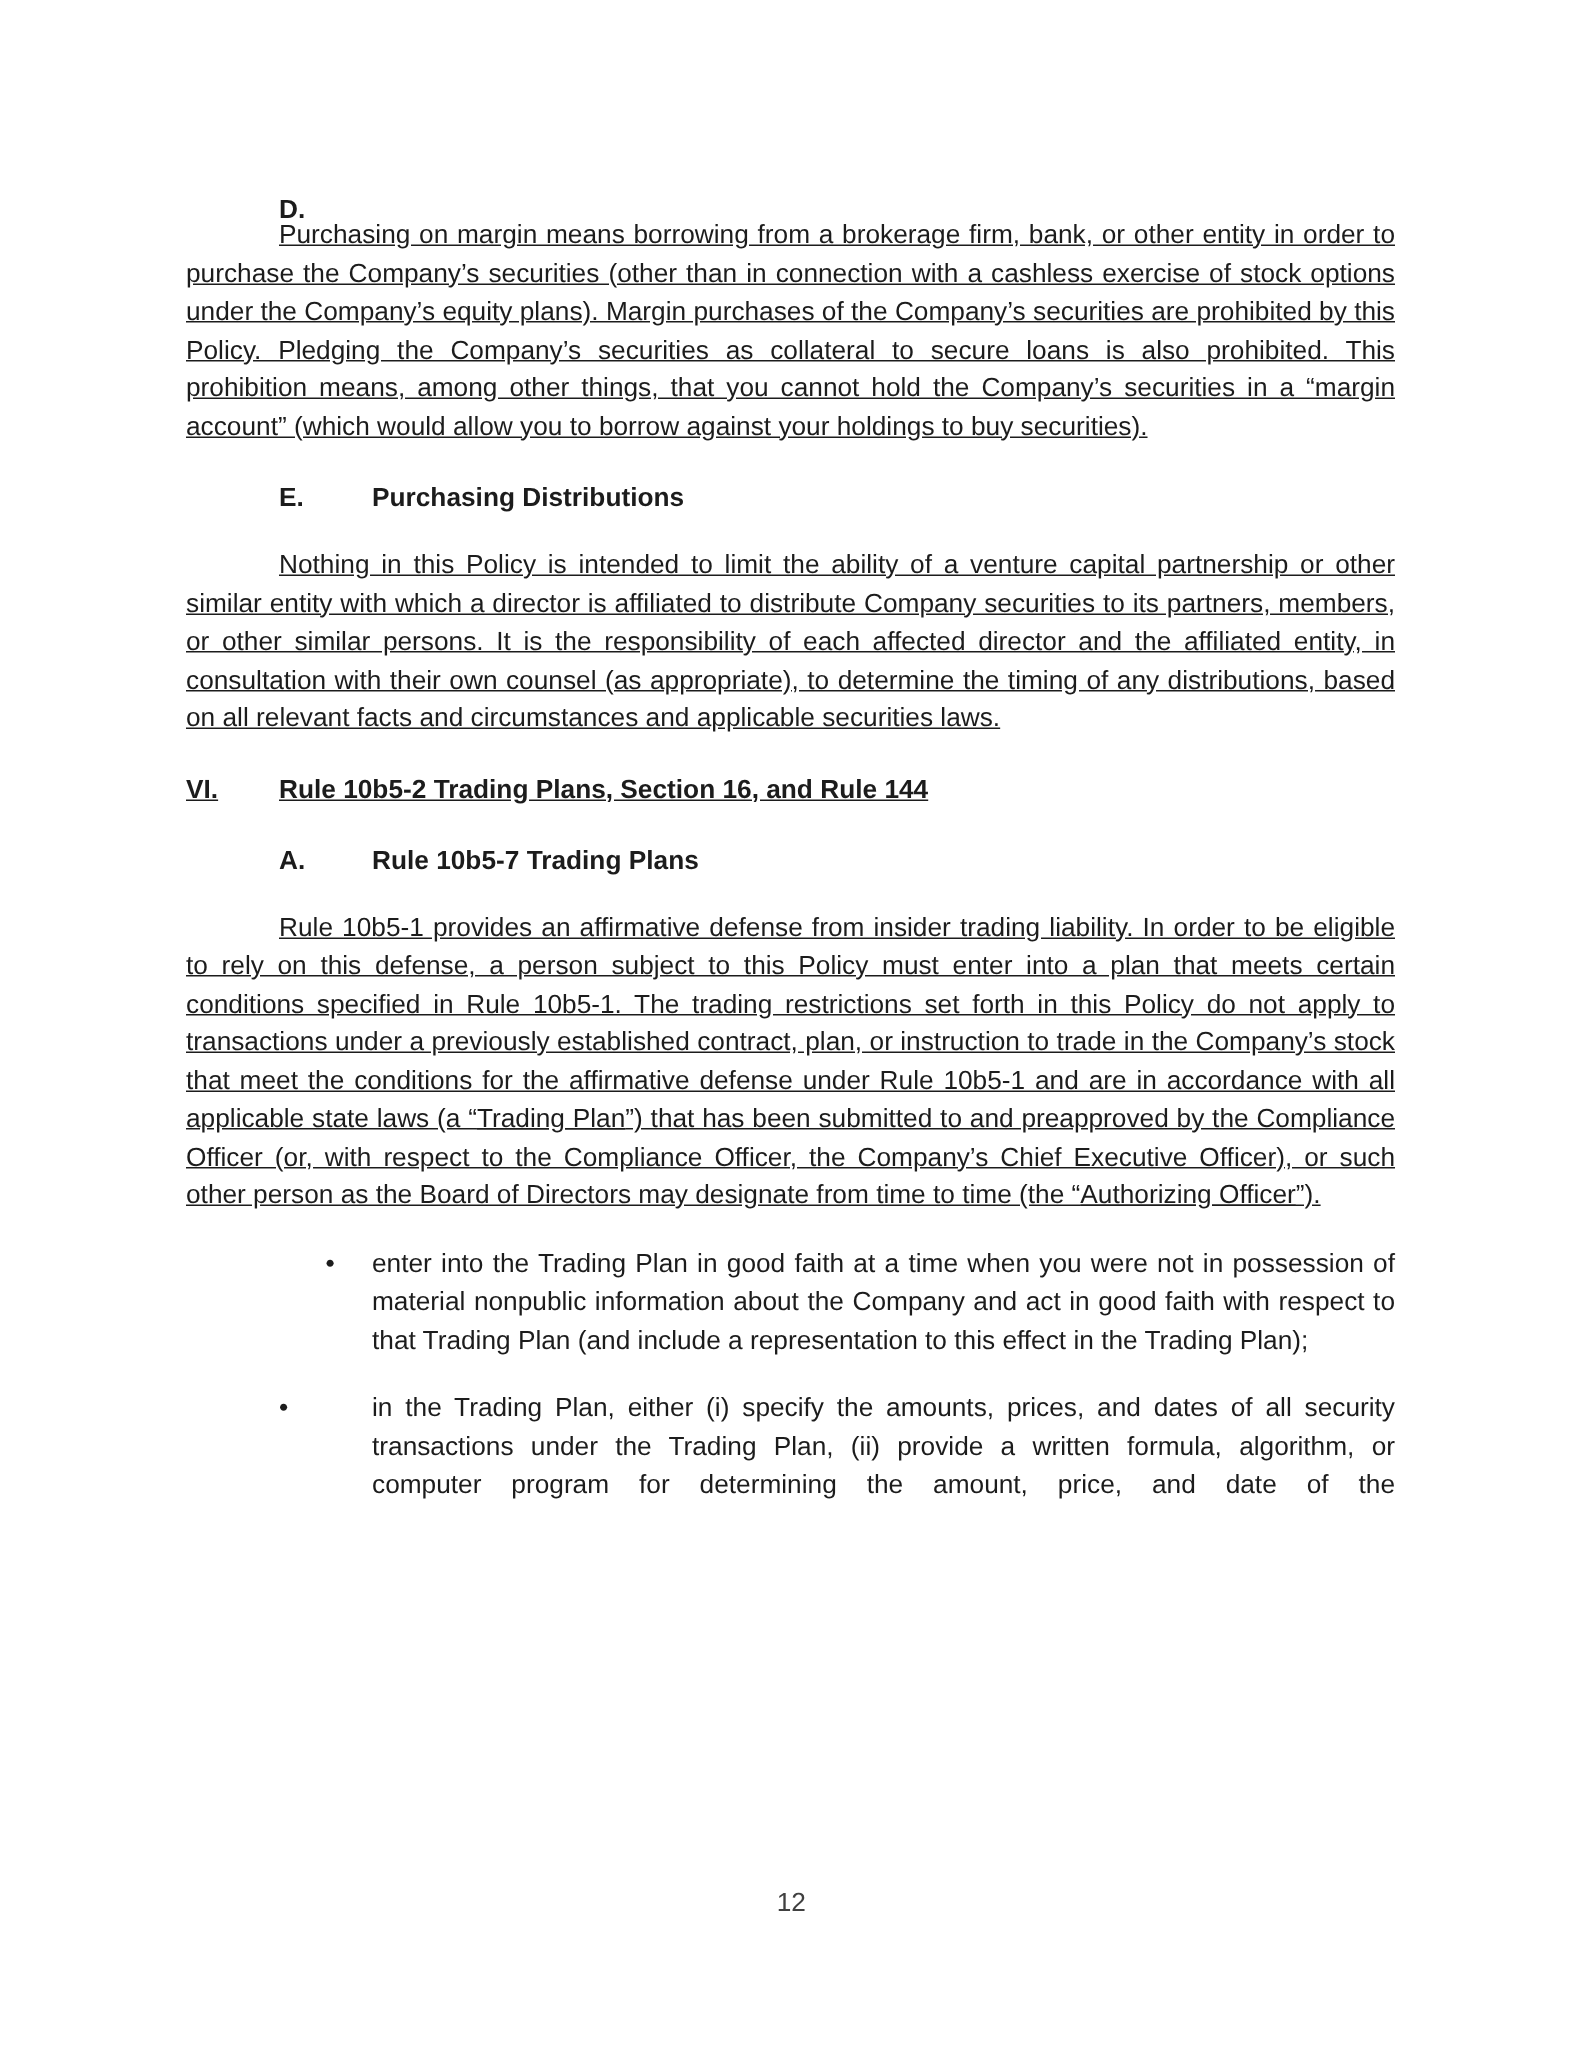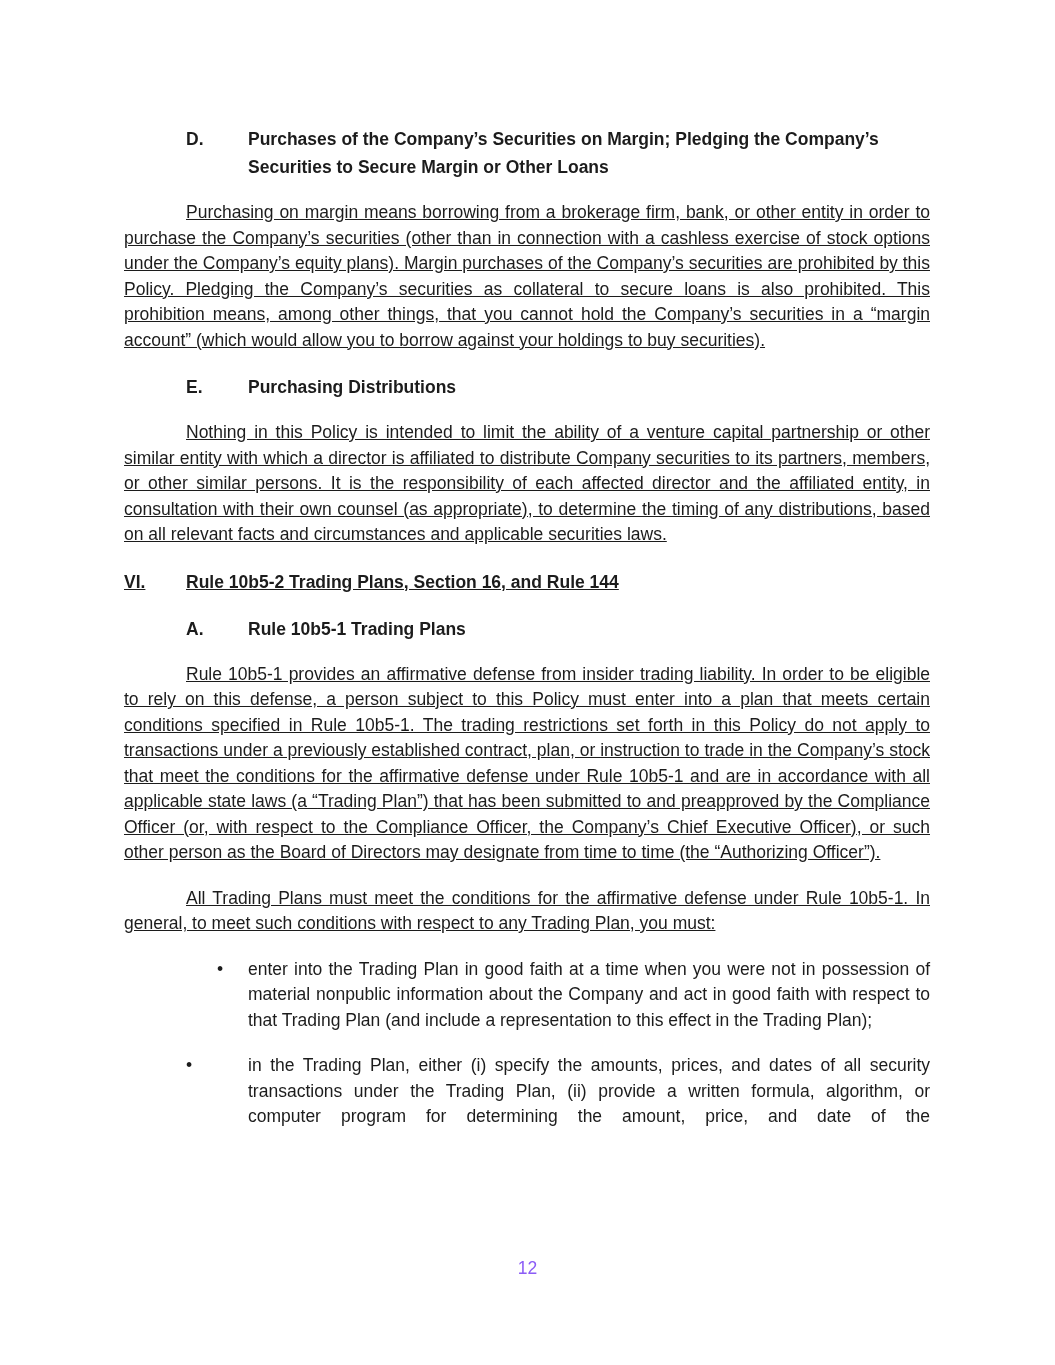--- a/index.html
+++ b/index.html
@@ -50,35 +50,34 @@
   .bullet.cut { text-align-last: justify; }
   .run-u { text-decoration: underline; }
   .footer {
     position: absolute;
     top: 1256px;
     left: 0;
     width: 1055px;
     text-align: center;
     font-size: 17.5px;
     line-height: 25.5px;
-    color: #8b5cf6;
+    color: #404040;
   }
 </style>
 </head>
 <body>
 
 <main>
   <section class="content">
-      <div class="heading sub"><span class="hlabel">D.</span><span class="htitle">Purchases of the Company’s Securities on Margin; Pledging the Company’s Securities to Secure Margin or Other Loans</span></div>
+      <div class="heading sub"><span class="hlabel">D.</span></div>
       <p class="para"><span class="run">Purchasing on margin means borrowing from a brokerage firm, bank, or other entity in order to purchase the Company’s securities (other than in connection with a cashless exercise of stock options under the Company’s equity plans).  Margin purchases of the Company’s securities are prohibited by this Policy.  Pledging the Company’s securities as collateral to secure loans is also prohibited.  This prohibition means, among other things, that you cannot hold the Company’s securities in a “margin account” (which would allow you to borrow against your holdings to buy securities).</span></p>
       <div class="heading sub"><span class="hlabel">E.</span><span class="htitle">Purchasing Distributions</span></div>
       <p class="para"><span class="run">Nothing in this Policy is intended to limit the ability of a venture capital partnership or other similar entity with which a director is affiliated to distribute Company securities to its partners, members, or other similar persons.  It is the responsibility of each affected director and the affiliated entity, in consultation with their own counsel (as appropriate), to determine the timing of any distributions, based on all relevant facts and circumstances and applicable securities laws.</span></p>
       <div class="heading main u"><span class="hlabel">VI.</span><span class="htitle">Rule 10b5-2 Trading Plans, Section 16, and Rule 144</span></div>
-      <div class="heading sub"><span class="hlabel">A.</span><span class="htitle">Rule 10b5-1 Trading Plans</span></div>
+      <div class="heading sub"><span class="hlabel">A.</span><span class="htitle">Rule 10b5-7 Trading Plans</span></div>
       <p class="para"><span class="run">Rule 10b5-1 provides an affirmative defense from insider trading liability. In order to be eligible to rely on this defense, a person subject to this Policy must enter into a plan that meets certain conditions specified in Rule 10b5-1. The trading restrictions set forth in this Policy do not apply to transactions under a previously established contract, plan, or instruction to trade in the Company’s stock that meet the conditions for the affirmative defense under Rule 10b5-1 and are in accordance with all applicable state laws (a “</span><span class="run-u">Trading Plan</span><span class="run">”) that has been submitted to and preapproved by the Compliance Officer (or, with respect to the Compliance Officer, the Company’s Chief Executive Officer), or such other person as the Board of Directors may designate from time to time (the “</span><span class="run-u">Authorizing Officer</span><span class="run">”).</span></p>
-      <p class="para"><span class="run">All Trading Plans must meet the conditions for the affirmative defense under Rule 10b5-1. In general, to meet such conditions with respect to any Trading Plan, you must:</span></p>
       <div class="bullet wide"><span class="marker">•</span><span class="run">enter into the Trading Plan in good faith at a time when you were not in possession of material nonpublic information about the Company and act in good faith with respect to that Trading Plan (and include a representation to this effect in the Trading Plan);</span></div>
       <div class="bullet narrow cut"><span class="marker">•</span><span class="run">in the Trading Plan, either (i) specify the amounts, prices, and dates of all security transactions under the Trading Plan, (ii) provide a written formula, algorithm, or computer program for determining the amount, price, and date of the</span></div>
     </section>
   <footer class="footer">
     <span>12</span>
   </footer>
 </main>
 
 </body></html>

